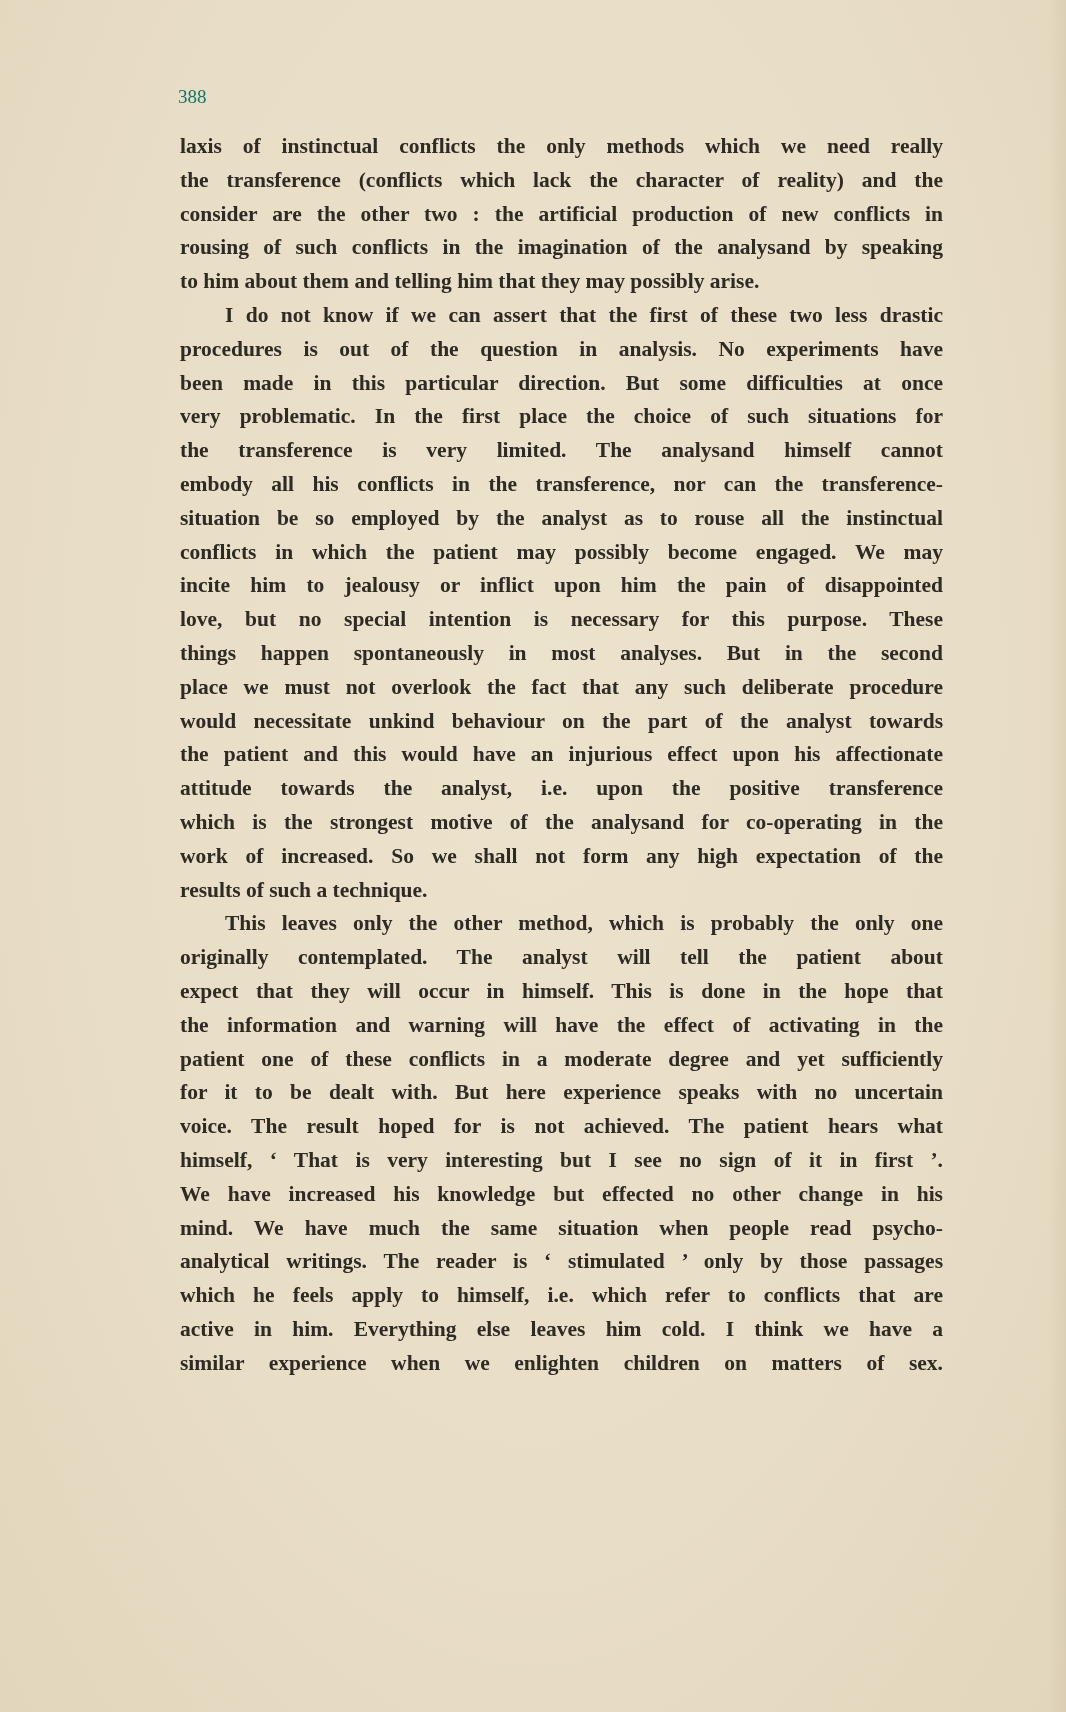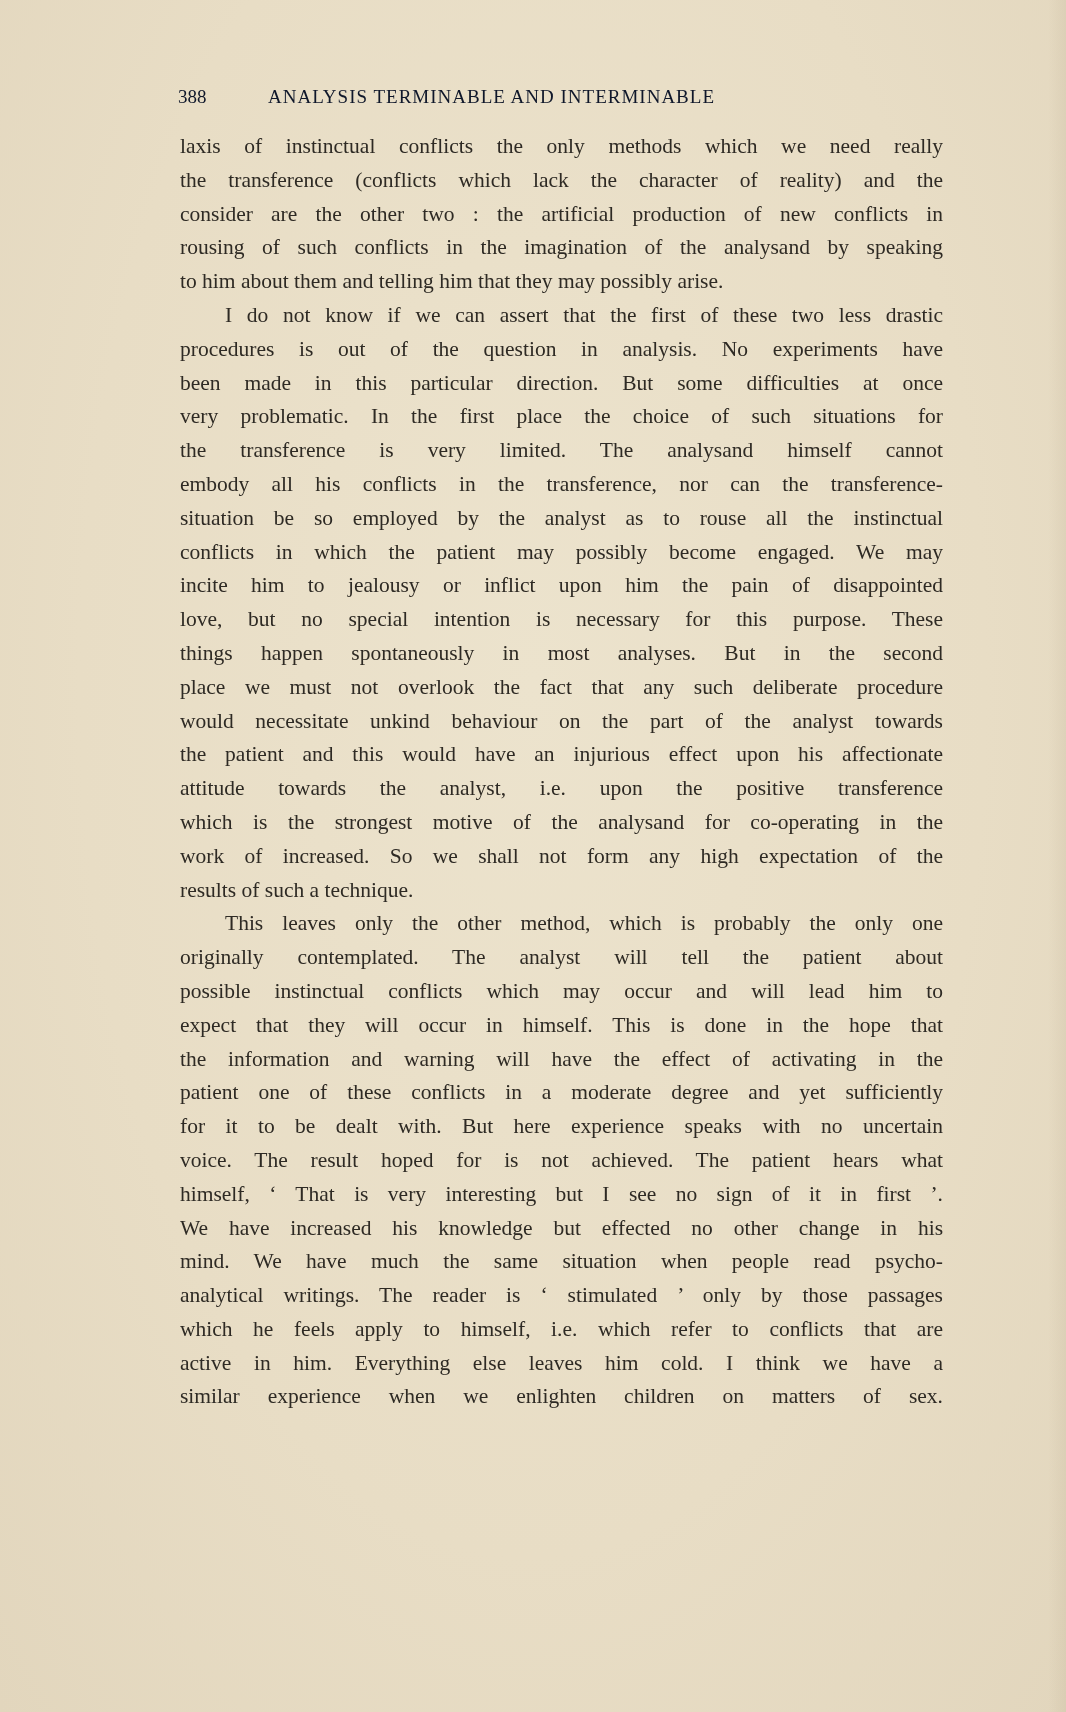--- a/index.html
+++ b/index.html
@@ -10,43 +10,42 @@
     position: relative;
     font-family: "Liberation Serif", "DejaVu Serif", serif;
     color: #2e2a24;
   }
   .edge-right {
     position: absolute; right: 0; top: 0; width: 18px; height: 1712px;
     background: linear-gradient(to right, rgba(0,0,0,0), rgba(120,100,70,0.08));
   }
   .running-head {
     position: absolute; left: 178px; top: 86px; width: 770px; height: 24px;
-    font-size: 19px; letter-spacing: 1px; color: #0f172a;
+    font-size: 19px; letter-spacing: 1px; color: #0f766e;
   }
   .running-head .page-num { position: absolute; left: 0; top: 0; letter-spacing: 0; }
   .running-head .title { position: absolute; left: 90px; top: 0; }
   .body-text {
     position: absolute; left: 180px; top: 130px; width: 763px;
     font-size: 21.5px; line-height: 33.8px;
   }
   .line {
     display: block; height: 33.8px; white-space: nowrap;
-    text-align: justify; text-align-last: justify;
+    text-align: justify; text-align-last: justify; font-weight: bold;
   }
   .line.last { text-align: left; text-align-last: left; }
   .line.indent { padding-left: 45px; }
 </style>
 </head>
 <body>
 
 <div class="edge-right"></div>
 
 <div class="running-head">
   <span class="page-num">388</span>
-  <span class="title">ANALYSIS TERMINABLE AND INTERMINABLE</span>
 </div>
 
 <div class="body-text" id="body-text">
     <div>
       <span class="line">laxis of instinctual conflicts the only methods which we need really</span>
       <span class="line">the transference (conflicts which lack the character of reality) and the</span>
       <span class="line">consider are the other two : the artificial production of new conflicts in</span>
       <span class="line">rousing of such conflicts in the imagination of the analysand by speaking</span>
       <span class="line last">to him about them and telling him that they may possibly arise.</span>
     </div>
@@ -66,21 +65,20 @@
       <span class="line">would necessitate unkind behaviour on the part of the analyst towards</span>
       <span class="line">the patient and this would have an injurious effect upon his affectionate</span>
       <span class="line">attitude towards the analyst, i.e. upon the positive transference</span>
       <span class="line">which is the strongest motive of the analysand for co-operating in the</span>
       <span class="line">work of increased. So we shall not form any high expectation of the</span>
       <span class="line last">results of such a technique.</span>
     </div>
     <div>
       <span class="line indent">This leaves only the other method, which is probably the only one</span>
       <span class="line">originally contemplated. The analyst will tell the patient about</span>
-      <span class="line">possible instinctual conflicts which may occur and will lead him to</span>
       <span class="line">expect that they will occur in himself. This is done in the hope that</span>
       <span class="line">the information and warning will have the effect of activating in the</span>
       <span class="line">patient one of these conflicts in a moderate degree and yet sufficiently</span>
       <span class="line">for it to be dealt with. But here experience speaks with no uncertain</span>
       <span class="line">voice. The result hoped for is not achieved. The patient hears what</span>
       <span class="line">himself, ‘ That is very interesting but I see no sign of it in first ’.</span>
       <span class="line">We have increased his knowledge but effected no other change in his</span>
       <span class="line">mind. We have much the same situation when people read psycho-</span>
       <span class="line">analytical writings. The reader is ‘ stimulated ’ only by those passages</span>
       <span class="line">which he feels apply to himself, i.e. which refer to conflicts that are</span>

